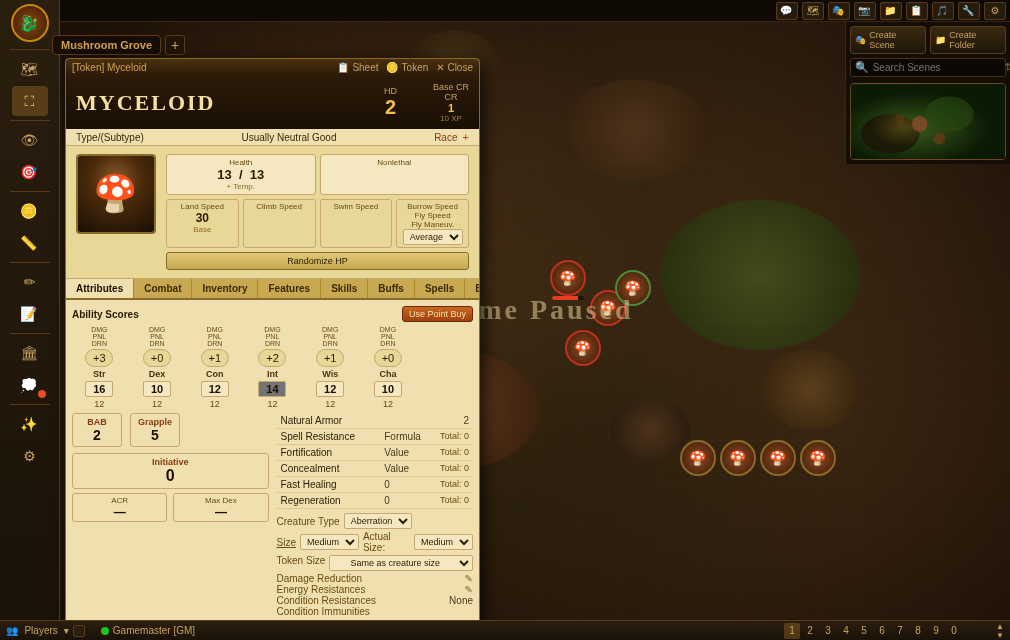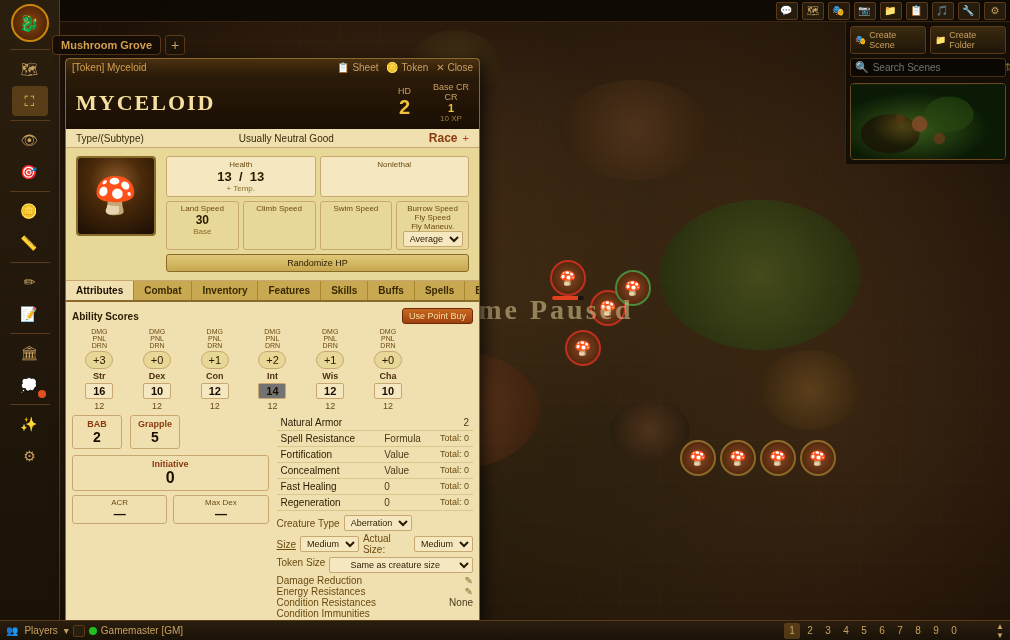--- a/index.html
+++ b/index.html
@@ -288,21 +288,21 @@
       color: #c8a060;
       font-size: 9px;
     }
     .sheet-cr-val {
       color: #f0c040;
       font-size: 11px;
       font-weight: bold;
     }
     .sheet-hd-block {
       text-align: center;
-      margin-right: 10px;
+      margin-right: 24px;
     }
     .sheet-hd-label {
       color: #c8a060;
       font-size: 9px;
     }
     .sheet-hd-val {
       color: #f0c040;
       font-size: 20px;
       font-weight: bold;
     }
@@ -310,21 +310,21 @@
     .sheet-info-row {
       background: #f0e0b0;
       padding: 2px 10px;
       display: flex;
       align-items: center;
       justify-content: space-between;
       border-bottom: 1px solid #c8a870;
     }
     .sheet-type { color: #3a2a0a; font-size: 10px; }
     .sheet-align { color: #3a2a0a; font-size: 10px; }
-    .sheet-race { color: #8a3a10; font-size: 12px; font-weight: bold; }
+    .sheet-race { color: #8a3a10; font-size: 10px; font-weight: normal; }
     .race-plus { color: #c04020; cursor: pointer; margin-left: 2px; }
 
     .sheet-portrait-area {
       background: #e8d898;
       padding: 8px 10px;
       display: flex;
       align-items: flex-start;
       gap: 10px;
       border-bottom: 1px solid #c8a870;
     }
@@ -1115,21 +1115,21 @@
 </div>
 
 <div id="bottom-bar">
   <div class="player-area">
     <span>👥</span>
     <span>Players</span>
     <span>▾</span>
   </div>
   <div style="width:12px;height:12px;border-radius:2px;background:#2a1e0e;border:1px solid #5a3a1a;margin-left:4px;cursor:pointer;"></div>
 
-  <div style="display:flex;align-items:center;gap:4px;margin-left:4px;">
+  <div style="display:flex;align-items:center;gap:4px;margin-left:16px;">
     <div class="player-dot"></div>
     <span style="color:#c8a060;font-size:10px;">Gamemaster [GM]</span>
   </div>
 
   <div class="page-numbers">
     <div class="page-num active">1</div>
     <div class="page-num">2</div>
     <div class="page-num">3</div>
     <div class="page-num">4</div>
     <div class="page-num">5</div>

